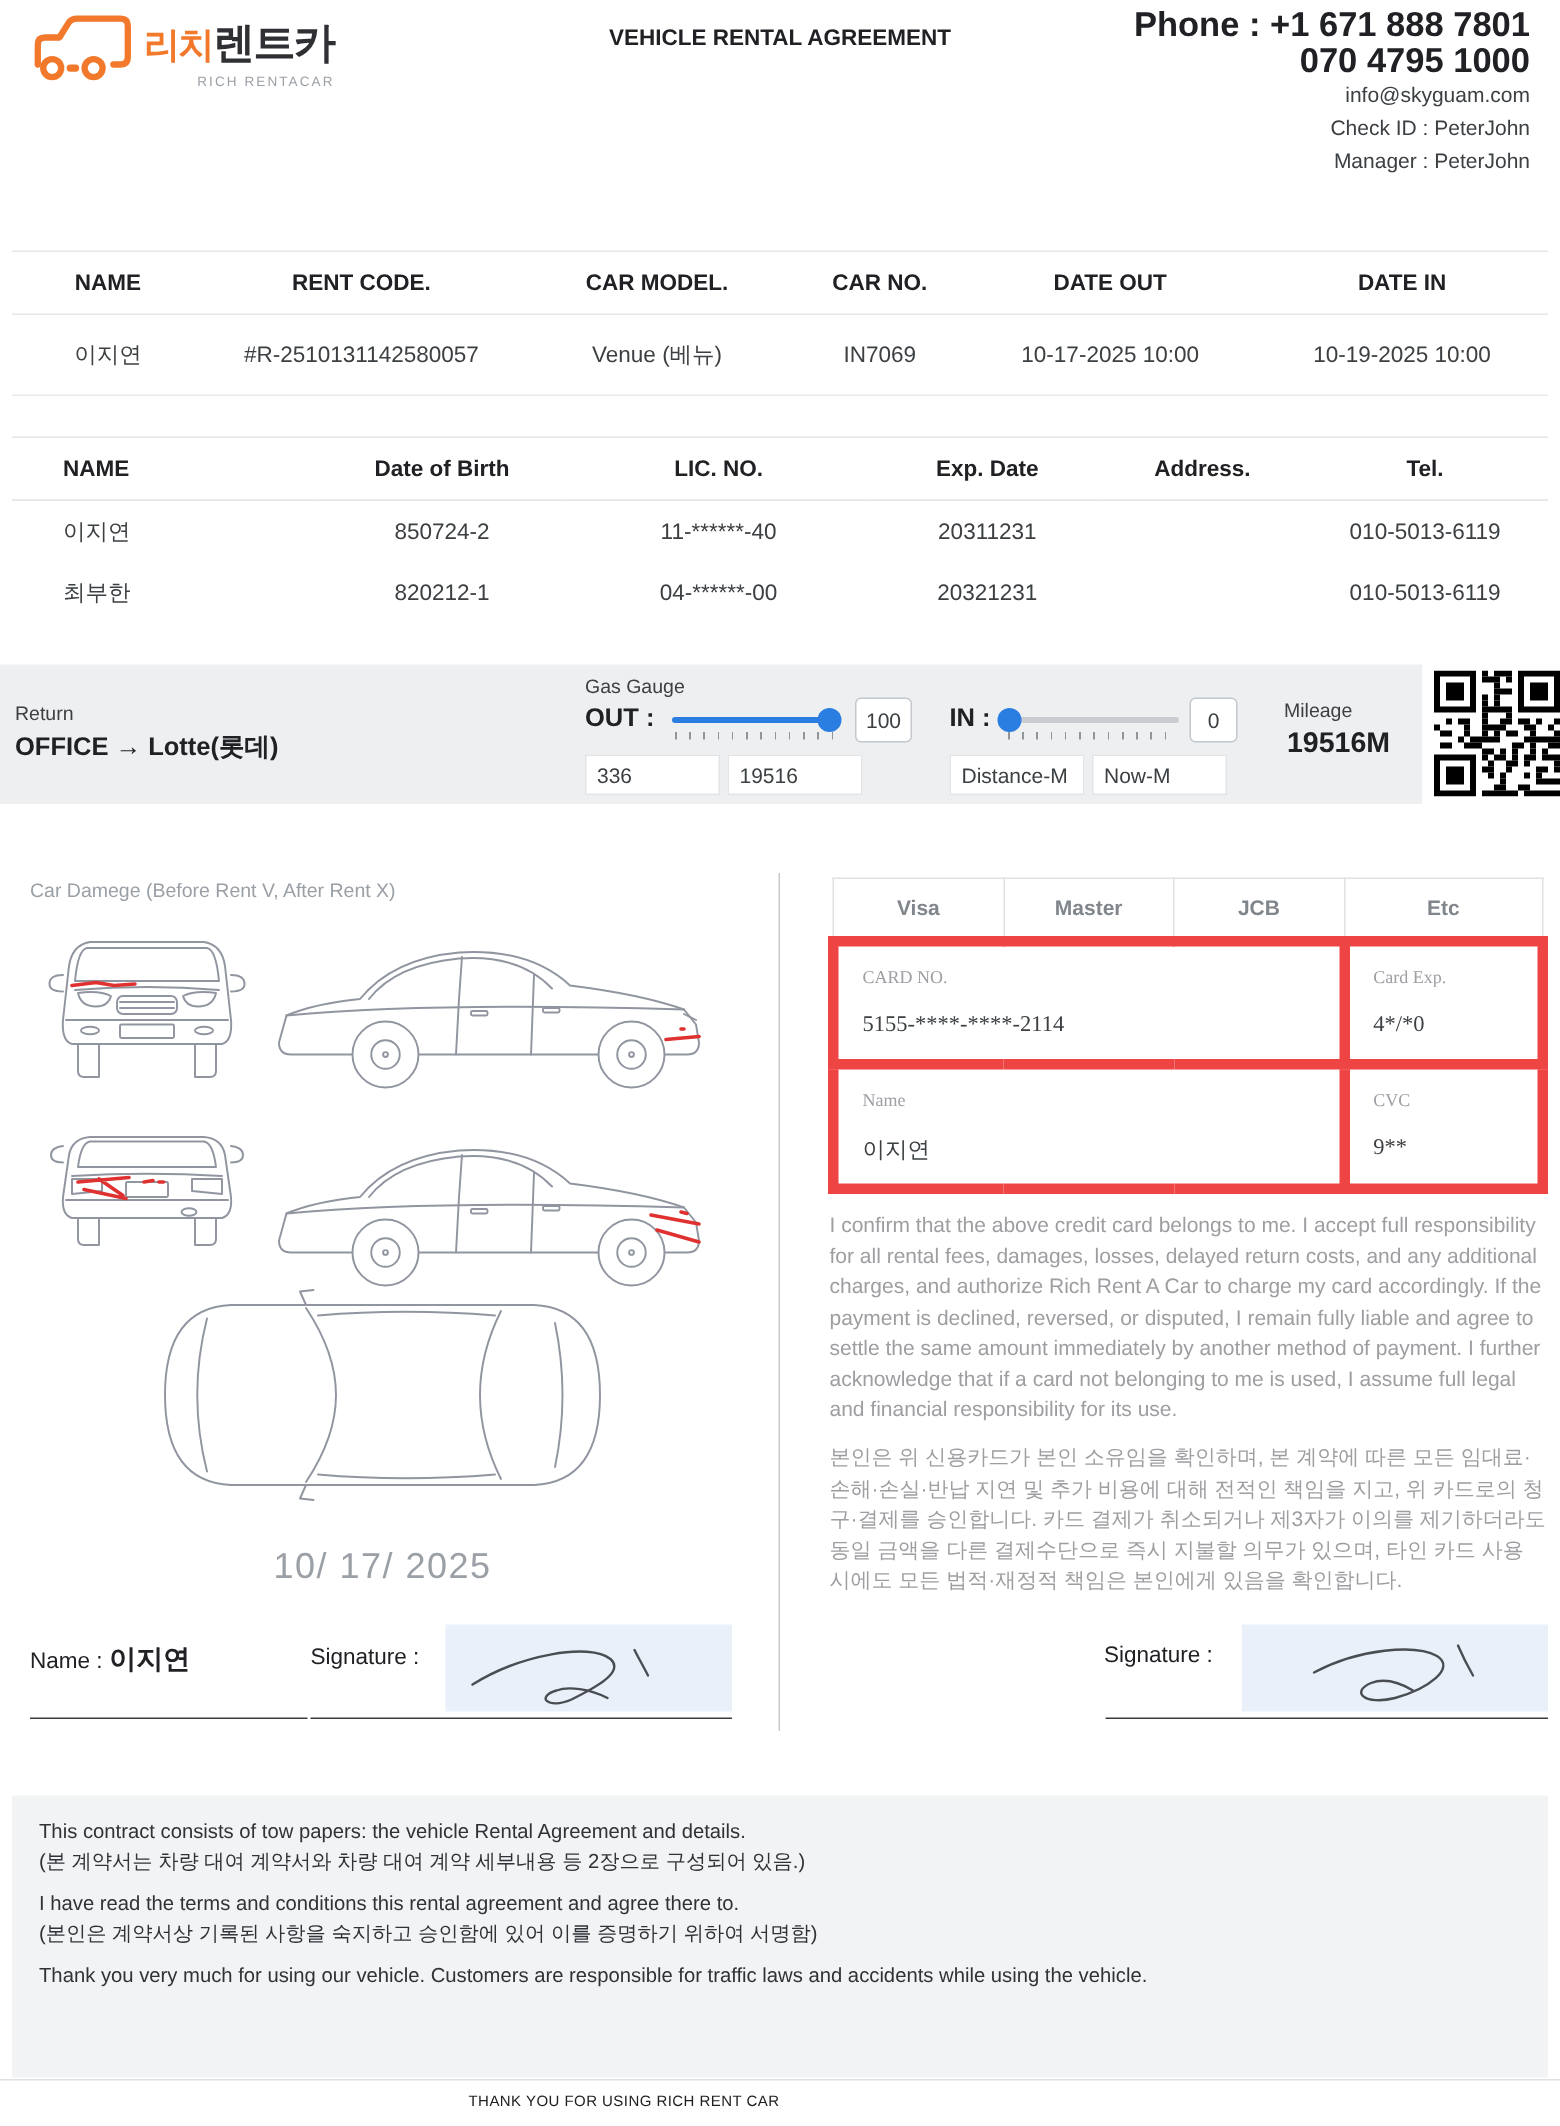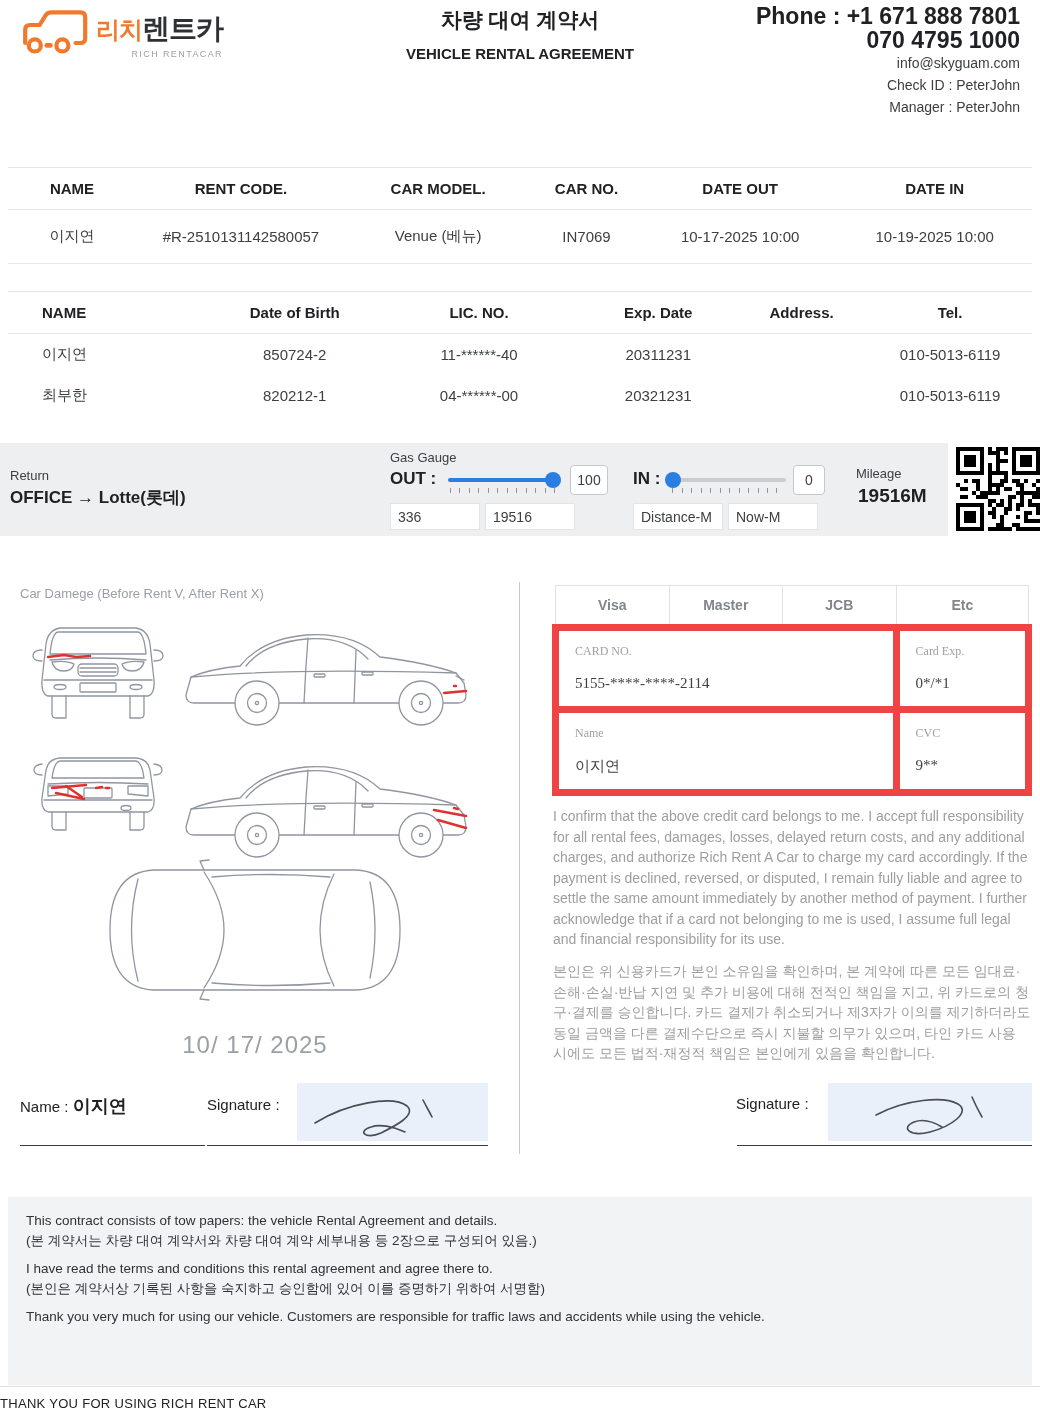--- a/index.html
+++ b/index.html
@@ -59,21 +59,21 @@
   .cell-label { font-size:12px; color:#9E9EA4; }
   .cell-value { font-size:15px; color:#3C4043; margin-top:16px; }
   .para { width:479px; font-size:14px; color:#9E9EA2; line-height:20.5px; text-align:left; }
 
   
   .notes-box { left:8px; top:1197px; width:1024px; height:188px; background:#F1F3F4; padding:14px 18px; }
   .notes-box .grp { margin-bottom:9px; }
   .notes-box p { font-size:13.5px; color:#2F3337; line-height:19.5px; }
 
   .footer-line { left:0; top:1386px; width:1040px; border-top:1px solid #E0E0E0; }
-  .footer-text { left:0; top:1396px; width:832px; font-size:13px; font-weight:500;
+  .footer-text { left:0; top:1396px; width:832px; text-align:center; font-size:10px; font-weight:500;
                  color:#202124; letter-spacing:0.3px; }
 </style>
 </head>
 <body>
 
 <div class="page">
 
   <div class="abs logo">
     <span>
       <svg width="72" height="52" viewBox="0 0 120 86" fill="none">
@@ -86,21 +86,20 @@
     <div>
       <div class="logo-text-row">
         <span class="logo-ko-accent">리치</span>
         <span class="logo-ko-dark">렌트카</span>
       </div>
       <div class="logo-sub">RICH RENTACAR</div>
     </div>
   </div>
 
   <div class="abs title-block">
-    <div class="title-ko">차량 대여 계약서</div>
     <div class="title-en">VEHICLE RENTAL AGREEMENT</div>
   </div>
 
   <div class="abs contact">
     <div class="ph">Phone : +1 671 888 7801</div>
     <div class="ph">070 4795 1000</div>
     <div class="ln">info@skyguam.com</div>
     <div class="ln">Check ID : PeterJohn</div>
     <div class="ln">Manager : PeterJohn</div>
   </div>
@@ -458,21 +457,21 @@
     </tr>
       </thead>
     <tbody>
       <tr style="height:82px">
         <td colspan="3">
           <div class="cell-label">CARD NO.</div>
           <div class="cell-value">5155-****-****-2114</div>
         </td>
         <td>
           <div class="cell-label">Card Exp.</div>
-          <div class="cell-value">0*/*1</div>
+          <div class="cell-value">4*/*0</div>
         </td>
       </tr>
       <tr style="height:78px">
         <td colspan="3">
           <div class="cell-label">Name</div>
           <div class="cell-value">이지연</div>
         </td>
         <td>
           <div class="cell-label">CVC</div>
           <div class="cell-value">9**</div>

